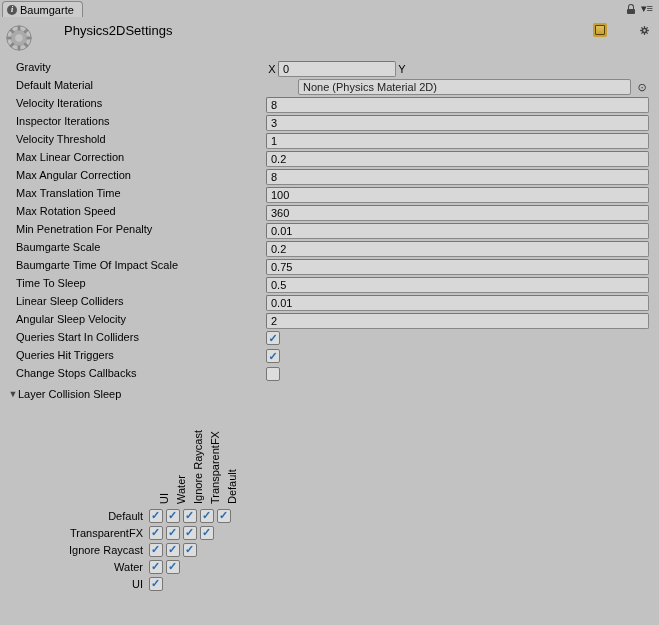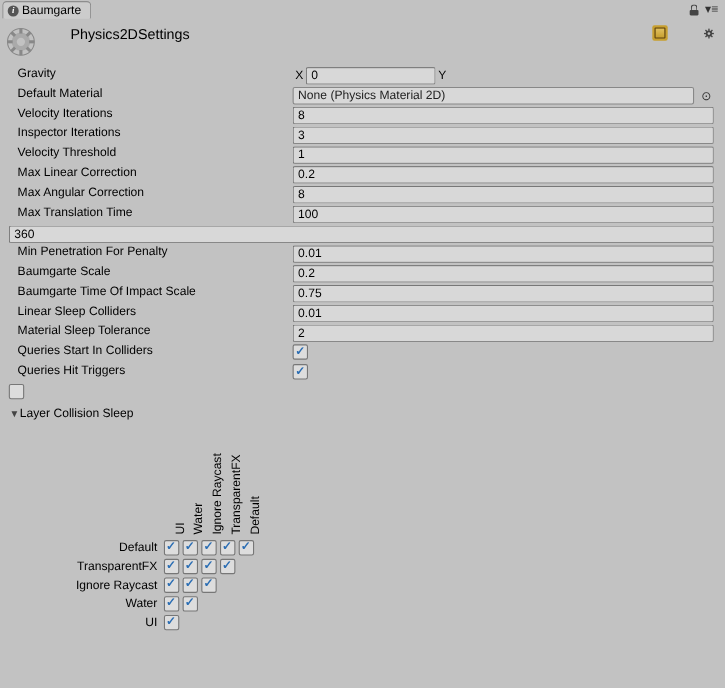--- a/index.html
+++ b/index.html
@@ -19,21 +19,21 @@
 .help-icon { width: 14px; height: 14px; background: #c8a030; border-radius: 2px; margin-right: 4px; display: flex; align-items: center; justify-content: center; }
 .help-icon::after { content: ""; width: 8px; height: 8px; border: 1px solid #5a4010; border-radius: 1px; background: linear-gradient(#e0c060,#c8a030); }
 .settings-icon { width: 14px; height: 14px; display: flex; align-items: center; justify-content: center; font-size: 13px; color: #333; }
 .panel { padding: 2px 4px 10px 8px; }
 .row { display: flex; align-items: flex-start; height: 18px; }
 .label { width: 258px; padding-left: 8px; font-size: 11px; }
 .field-area { flex: 1; display: flex; align-items: center; gap: 0; padding-right: 6px; }
 .vec-label { width: 12px; text-align: center; font-size: 11px; }
 .input { background: #d8d8d8; border: 1px solid #888; border-top-color: #777; border-left-color: #777; border-radius: 2px; height: 16px; padding: 0 4px; font-size: 11px; color: #000; width: 100%; }
 .input.half { width: 118px; }
-.obj-field { flex: 1; background: #d8d8d8; border: 1px solid #888; border-radius: 2px; height: 16px; padding: 0 4px; font-size: 11px; display: flex; align-items: center; color: #222; }
+.obj-field { flex: 1; background: #d8d8d8; border: 1px solid #888; border-radius: 2px; height: 16px; padding: 0 4px; font-size: 11px; display: flex; align-items: center; color: #222; margin-left: 32px; }
 .obj-picker { width: 14px; text-align: center; font-size: 11px; color: #333; cursor: pointer; margin-left: 4px; }
 .chk { width: 14px; height: 14px; background: #ddd; border: 1px solid #777; border-radius: 2px; display: flex; align-items: center; justify-content: center; cursor: pointer; }
 .chk.on::after { content: "✓"; color: #2a6db3; font-size: 11px; font-weight: bold; line-height: 1; }
 .foldout { display: flex; align-items: center; height: 18px; cursor: pointer; }
 .fold-arrow { width: 10px; font-size: 9px; color: #444; text-align: center; }
 .matrix { position: relative; margin-top: 6px; padding-left: 40px; height: 195px; }
 .col-headers { position: absolute; top: 0; left: 140px; }
 .col-h { position: absolute; transform: rotate(-90deg); transform-origin: left top; font-size: 11px; white-space: nowrap; top: 95px; text-align: left; width: 95px; }
 .matrix-rows { position: absolute; top: 98px; left: 0; }
 .m-row { display: flex; align-items: center; height: 17px; }
@@ -146,20 +146,21 @@
             <input class="input" value="8" style="">
           </div>
         </div>
         <div class="row">
           <div class="label">Max Translation Time</div>
   <div class="field-area">
             <input class="input" value="100" style="">
           </div>
         </div>
         <div class="row">
+          <div class="label">Max Rotation Speed</div>
   <div class="field-area">
             <input class="input" value="360" style="">
           </div>
         </div>
         <div class="row">
           <div class="label">Min Penetration For Penalty</div>
   <div class="field-area">
             <input class="input" value="0.01" style="">
           </div>
         </div>
@@ -169,46 +170,53 @@
             <input class="input" value="0.2" style="">
           </div>
         </div>
         <div class="row">
           <div class="label">Baumgarte Time Of Impact Scale</div>
   <div class="field-area">
             <input class="input" value="0.75" style="">
           </div>
         </div>
         <div class="row">
+          <div class="label">Time To Sleep</div>
+  <div class="field-area">
+            <input class="input" value="0.5" style="">
+          </div>
+        </div>
+        <div class="row">
           <div class="label">Linear Sleep Colliders</div>
   <div class="field-area">
             <input class="input" value="0.01" style="">
           </div>
         </div>
         <div class="row">
-          <div class="label">Material Sleep Tolerance</div>
+          <div class="label">Angular Sleep Velocity</div>
   <div class="field-area">
             <input class="input" value="2" style="">
           </div>
         </div>
       </div>
     <div id="checks-container">
         <div class="row">
           <div class="label">Queries Start In Colliders</div>
   <div class="field-area">
             <span class="chk on"></span>
           </div>
         </div>
         <div class="row">
           <div class="label">Queries Hit Triggers</div>
   <div class="field-area">
             <span class="chk on"></span>
           </div>
         </div>
         <div class="row">
+          <div class="label">Change Stops Callbacks</div>
   <div class="field-area">
             <span class="chk "></span>
           </div>
         </div>
       </div>
 
     <div class="foldout">
       <span class="fold-arrow">▼</span>
       <span>Layer Collision Sleep</span>
     </div>

